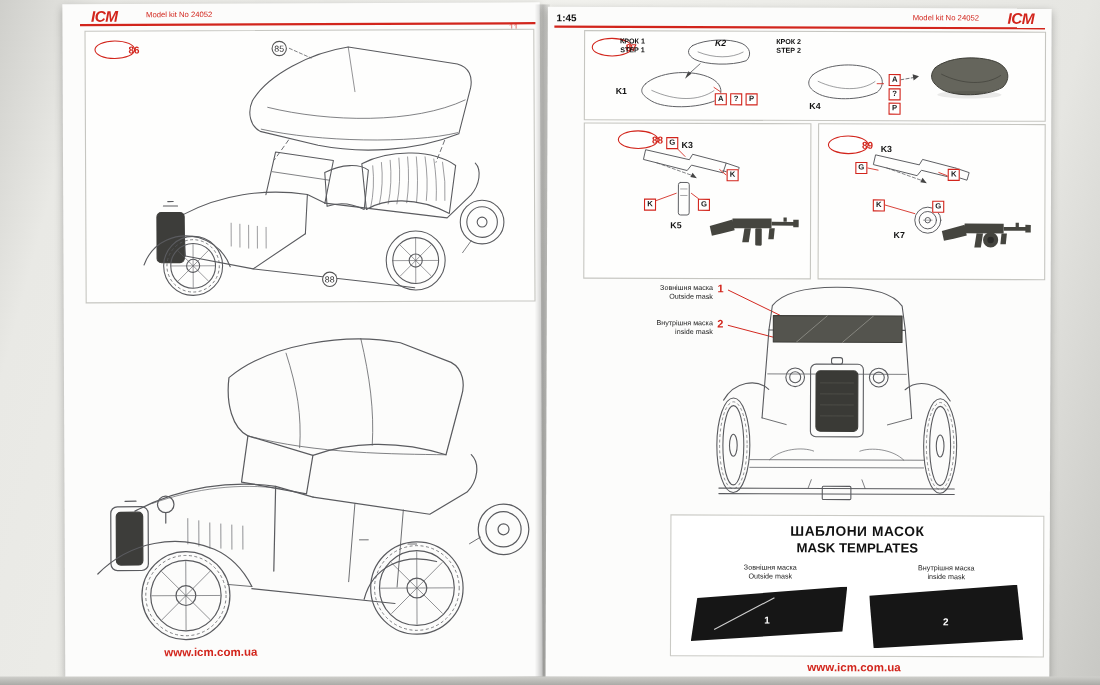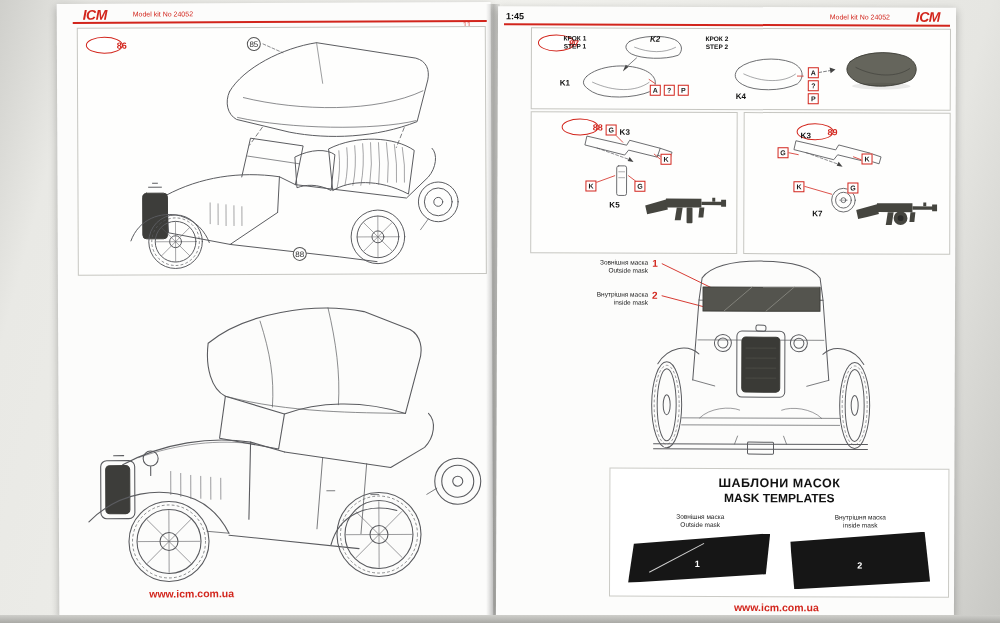--- a/index.html
+++ b/index.html
@@ -275,21 +275,21 @@
             <path d="M145,100 L143,113 H149 L151,100 Z" fill="#45453f" stroke="none"></path>
             <circle cx="158" cy="106" r="7" fill="#45453f" stroke="none"></circle>
             <circle cx="158" cy="106" r="3" fill="#2c2c2a" stroke="none"></circle>
             <path d="M168,100 L167,110 H172 L173,100 Z" fill="#45453f" stroke="none"></path>
             <rect x="170" y="94" width="22" height="3.5" fill="#45453f" stroke="none"></rect>
             <rect x="190" y="92" width="5" height="7" fill="#45453f" stroke="none"></rect>
             <rect x="181" y="90" width="3" height="4" fill="#45453f" stroke="none"></rect>
           </g>
         </g>
       </svg>
-      <div class="stepc" style="left:8px; top:10px;margin-left:44px;">89</div>
+      <div class="stepc" style="left:8px; top:10px;">89</div>
       <div class="pbox" style="left:33px; top:34px;">G</div>
       <div class="plabel" style="left:56px; top:18px;">K3</div>
       <div class="pbox" style="left:117px; top:40px;">K</div>
       <div class="pbox" style="left:49px; top:68px;">K</div>
       <div class="pbox" style="left:103px; top:69px;">G</div>
       <div class="plabel" style="left:68px; top:96px;">K7</div>
     </div>
 
     <div class="mlbl" style="left:56px; top:252px;">Зовнішня маска</div>
     <div class="mlbl" style="left:56px; top:260px;">Outside mask</div>

